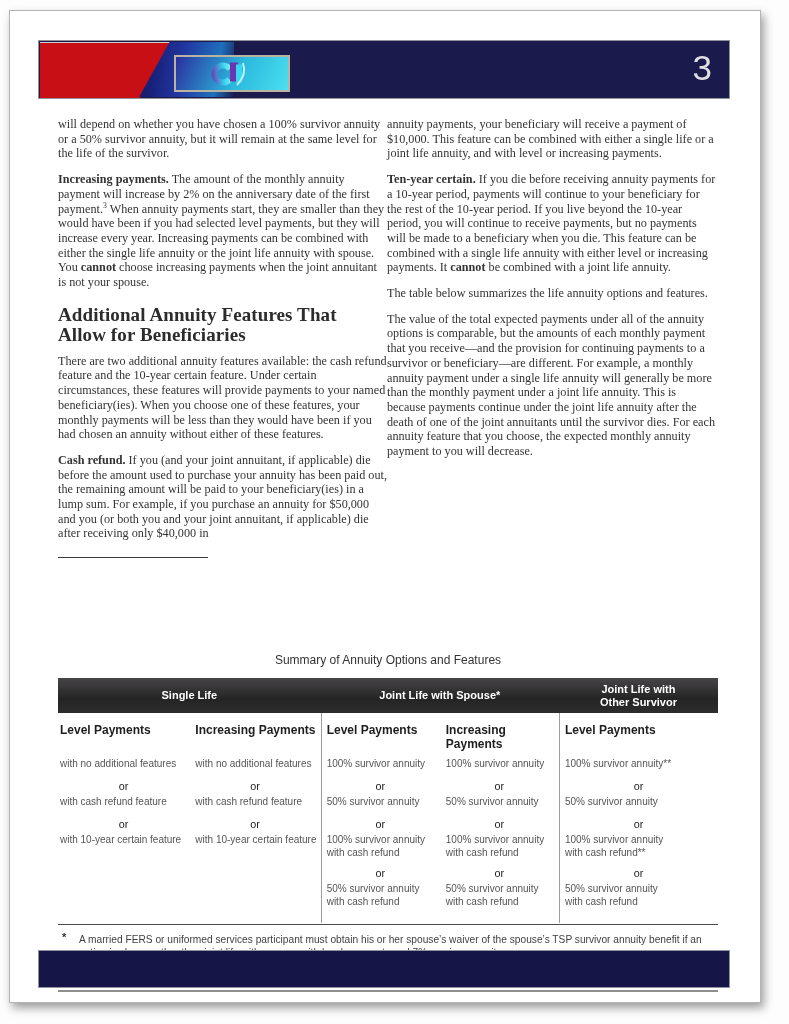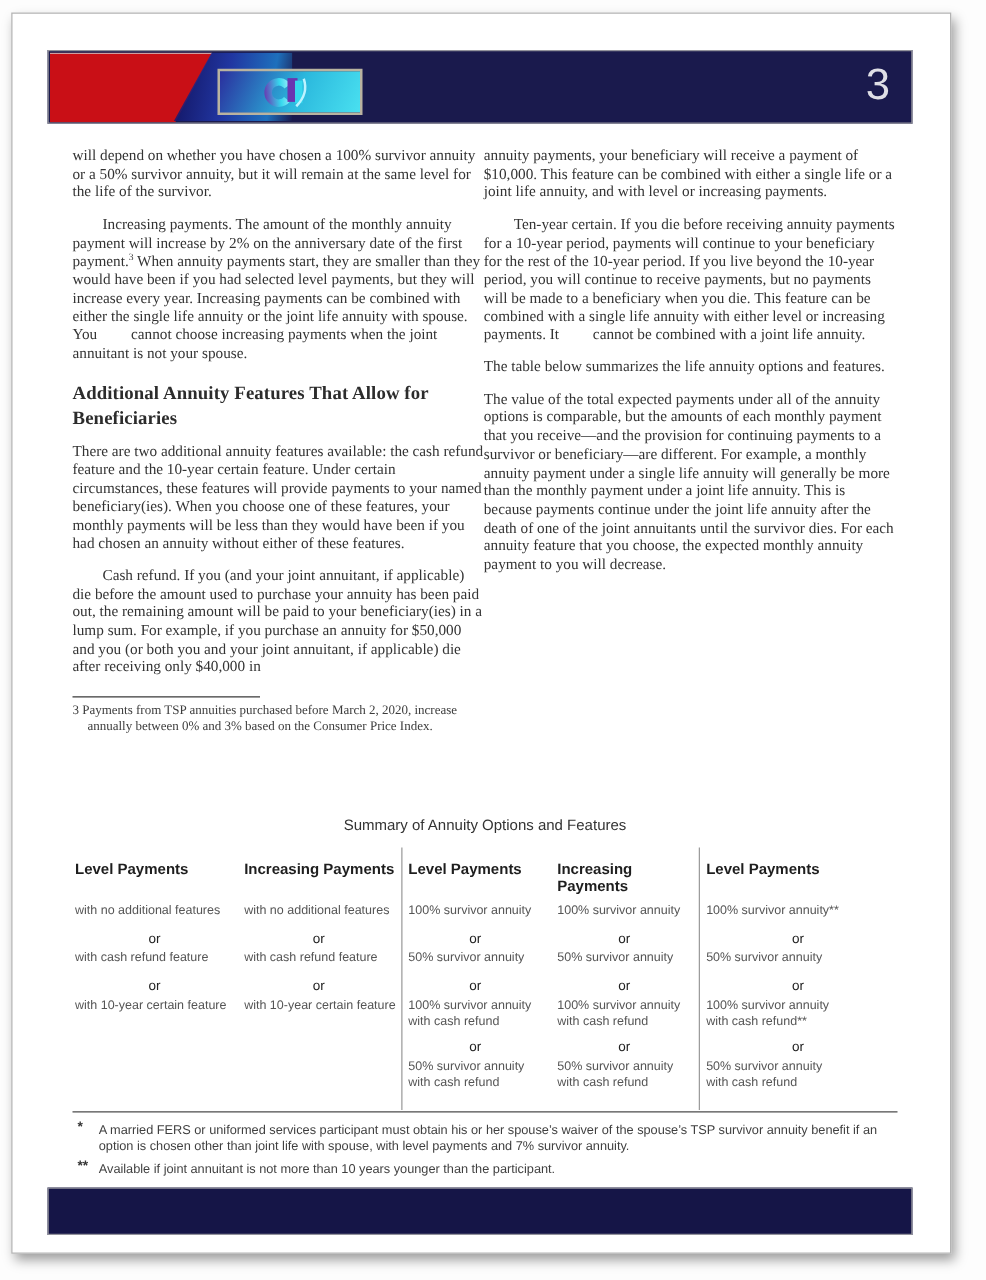--- a/index.html
+++ b/index.html
@@ -41,25 +41,25 @@
     font-family:"Liberation Sans",sans-serif;font-size:35px;color:#dfdfe6;
   }
 
   
   .content{
     position:absolute;left:48px;top:106px;width:658px;
     display:flex;
   }
   .col{flex:1;min-width:0;color:#333;font-size:12.2px;line-height:14.7px;}
   .col p{margin:0 0 11px 0;}
-  .col .b{font-weight:normal;margin-left:24px;}
+  .col .b{font-weight:bold;}
   .col .i{font-style:italic;}
   .col sup{font-size:0.63em;line-height:0;}
   .col h2{
-    font-size:15px;line-height:20px;color:#2c2c2c;
+    font-size:19px;line-height:20px;color:#2c2c2c;
     margin:15px 0 9px 0;font-weight:bold;letter-spacing:.1px;
   }
   .col-fnote{margin-top:16px;font-size:10.4px;line-height:13px;color:#3c3c3c;}
   .col-fnote .rule{width:150px;border-top:1.2px solid #3a3a3a;margin-bottom:4px;}
   .col-fnote .fn-body{padding-left:12px;text-indent:-12px;}
 
   
   .table-section{position:absolute;left:48px;top:642px;width:660px;
     font-family:"Liberation Sans",sans-serif;}
   .tbl-title{
@@ -147,37 +147,39 @@
 
   <div class="content">
     <div class="col">
       <p><span>will depend on whether you have chosen a 100% survivor annuity or a 50% survivor annuity, but it will remain at the same level for the life of the survivor.</span></p>
       <p><span class="b">Increasing payments.</span><span> The amount of the monthly annuity payment will increase by 2% on the anniversary date of the first payment.</span><sup>3</sup><span> When annuity payments start, they are smaller than they would have been if you had selected level payments, but they will increase every year. Increasing payments can be combined with either the single life annuity or the joint life annuity with spouse. You </span><span class="b">cannot</span><span> choose increasing payments when the joint annuitant is not your spouse.</span></p>
       <h2>Additional Annuity Features That Allow for Beneficiaries</h2>
       <p><span>There are two additional annuity features available: the cash refund feature and the 10-year certain feature. Under certain circumstances, these features will provide payments to your named beneficiary(ies). When you choose one of these features, your monthly payments will be less than they would have been if you had chosen an annuity without either of these features.</span></p>
       <p><span class="b">Cash refund.</span><span> If you (and your joint annuitant, if applicable) die before the amount used to purchase your annuity has been paid out, the remaining amount will be paid to your beneficiary(ies) in a lump sum. For example, if you purchase an annuity for $50,000 and you (or both you and your joint annuitant, if applicable) die after receiving only $40,000 in</span></p>
       <div class="col-fnote">
         <div class="rule"></div>
-        <div class="fn-body">
-          <span>3</span>
-          <span>Payments from TSP annuities purchased before March 2, 2020, increase annually between 0% and 3% based on the Consumer Price Index.</span>
-        </div>
       </div>
     </div>
     <div class="col">
       <p><span>annuity payments, your beneficiary will receive a payment of $10,000. This feature can be combined with either a single life or a joint life annuity, and with level or increasing payments.</span></p>
       <p><span class="b">Ten-year certain.</span><span> If you die before receiving annuity payments for a 10-year period, payments will continue to your beneficiary for the rest of the 10-year period. If you live beyond the 10-year period, you will continue to receive payments, but no payments will be made to a beneficiary when you die. This feature can be combined with a single life annuity with either level or increasing payments. It </span><span class="b">cannot</span><span> be combined with a joint life annuity.</span></p>
       <p><span>The table below summarizes the life annuity options and features.</span></p>
       <p><span>The value of the total expected payments under all of the annuity options is comparable, but the amounts of each monthly payment that you receive—and the provision for continuing payments to a survivor or beneficiary—are different. For example, a monthly annuity payment under a single life annuity will generally be more than the monthly payment under a joint life annuity. This is because payments continue under the joint life annuity after the death of one of the joint annuitants until the survivor dies. For each annuity feature that you choose, the expected monthly annuity payment to you will decrease.</span></p>
     </div>
   </div>
 
   <div class="table-section">
     <h3 class="tbl-title">Summary of Annuity Options and Features</h3>
 
+    <div class="tbl-head">
+      <div class="g">Single Life</div>
+      <div class="g">Joint Life with Spouse*</div>
+      <div class="g">Joint Life with
+Other Survivor</div>
+    </div>
 
     <div class="tbl-bodywrap">
       <div class="vline v1"></div>
       <div class="vline v2"></div>
 
       <div class="tbl-sub">
         <div class="s">Level Payments</div>
         <div class="s">Increasing Payments</div>
         <div class="s">Level Payments</div>
         <div class="s">Increasing Payments</div>

